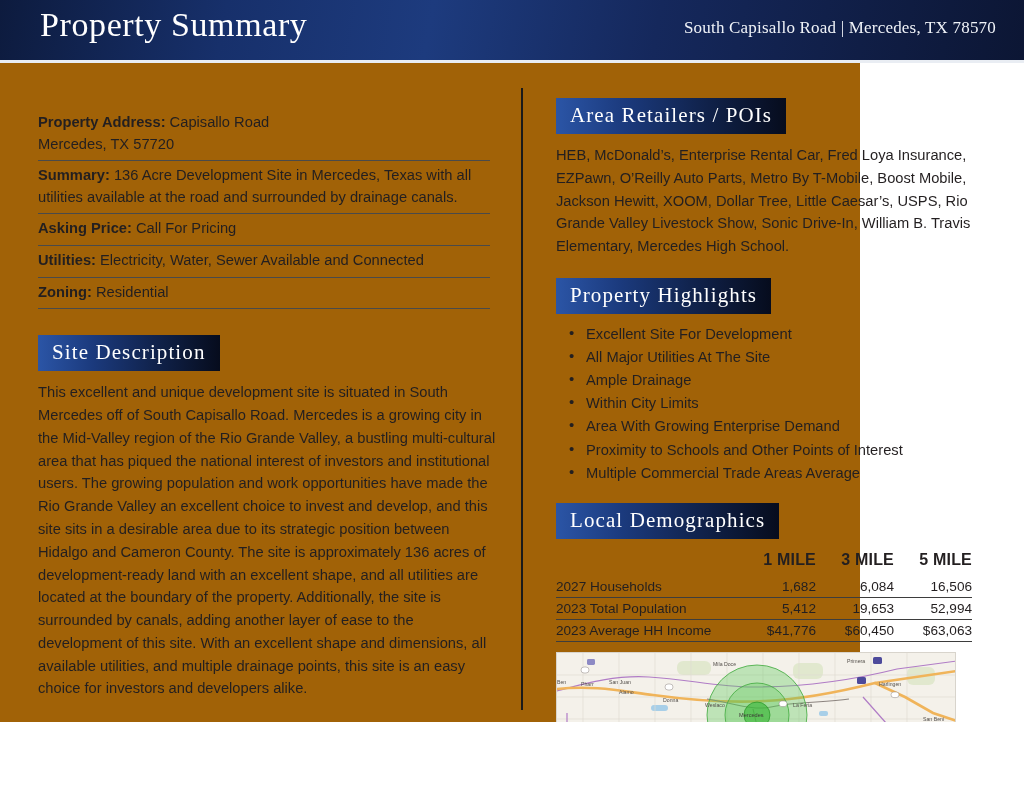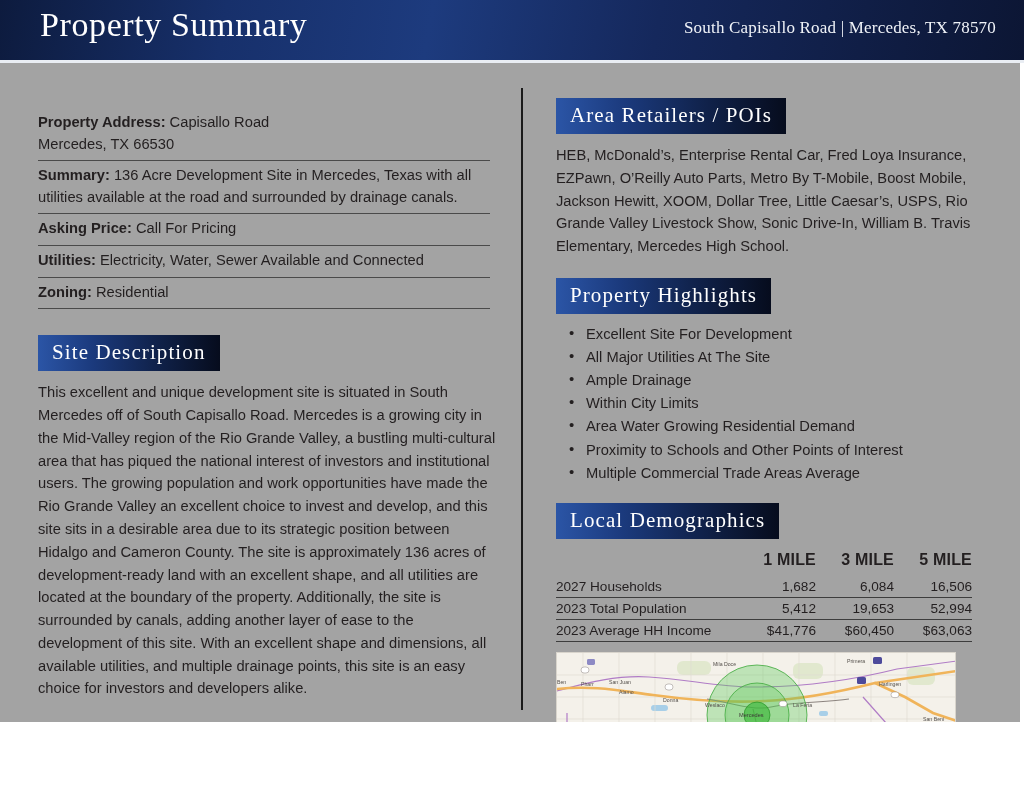--- a/index.html
+++ b/index.html
@@ -2,21 +2,21 @@
 <html><head>
 <meta charset="utf-8">
 <style>
   * { box-sizing: border-box; margin: 0; padding: 0; }
   html, body {
     width: 1024px; height: 791px;
     background: #ffffff;
     font-family: "Liberation Sans", sans-serif;
     overflow: hidden;
   }
-  .page { position: relative; width: 1020px; height: 791px; background:#a3a3a3; }
+  .page { position: relative; width: 860px; height: 791px; background:#a16207; }
 
   
   .header {
     position: absolute; left:0; top:0; width:1024px; height:63px;
     background: linear-gradient(100deg,#0d1b3e 0%,#17306b 22%,#1d3b7e 42%,#15285c 64%,#0c1634 100%);
     border-bottom: 3px solid #e9edf3;
   }
   .header-title {
     position:absolute; left:40px; top:6px;
     font-family:"Liberation Serif", serif;
@@ -128,21 +128,21 @@
 
   <div class="divider"></div>
 
   <div class="col-left">
 
 
     <div class="detail-list">
 
       <div class="drow first">
         <b>Property Address:</b><span class="gap"></span><span>Capisallo Road</span><br>
-        <span>Mercedes, TX 66530</span>
+        <span>Mercedes, TX 57720</span>
       </div>
 
       <div class="drow">
         <b>Summary:</b>
         <span>136 Acre Development Site in Mercedes, Texas with all utilities available at the road and surrounded by drainage canals.</span>
       </div>
 
       <div class="drow">
         <b>Asking Price:</b><span class="gap"></span><span>Call For Pricing</span>
       </div>
@@ -175,21 +175,21 @@
     <div class="retailers">HEB, McDonald’s, Enterprise Rental Car, Fred Loya Insurance, EZPawn, O’Reilly Auto Parts, Metro By T-Mobile, Boost Mobile, Jackson Hewitt, XOOM, Dollar Tree, Little Caesar’s, USPS, Rio Grande Valley Livestock Show, Sonic Drive-In, William B. Travis Elementary, Mercedes High School.</div>
 
     <div class="badge-wrap hl-wrap">
       <span class="badge">Property Highlights</span>
     </div>
     <ul class="highlights">
       <li>Excellent Site For Development</li>
       <li>All Major Utilities At The Site</li>
       <li>Ample Drainage</li>
       <li>Within City Limits</li>
-      <li>Area Water Growing Residential Demand</li>
+      <li>Area With Growing Enterprise Demand</li>
       <li>Proximity to Schools and Other Points of Interest</li>
       <li>Multiple Commercial Trade Areas Average</li>
     </ul>
 
     <div class="badge-wrap demo-wrap">
       <span class="badge">Local Demographics</span>
     </div>
 
     <table class="demo">
       <tbody>

